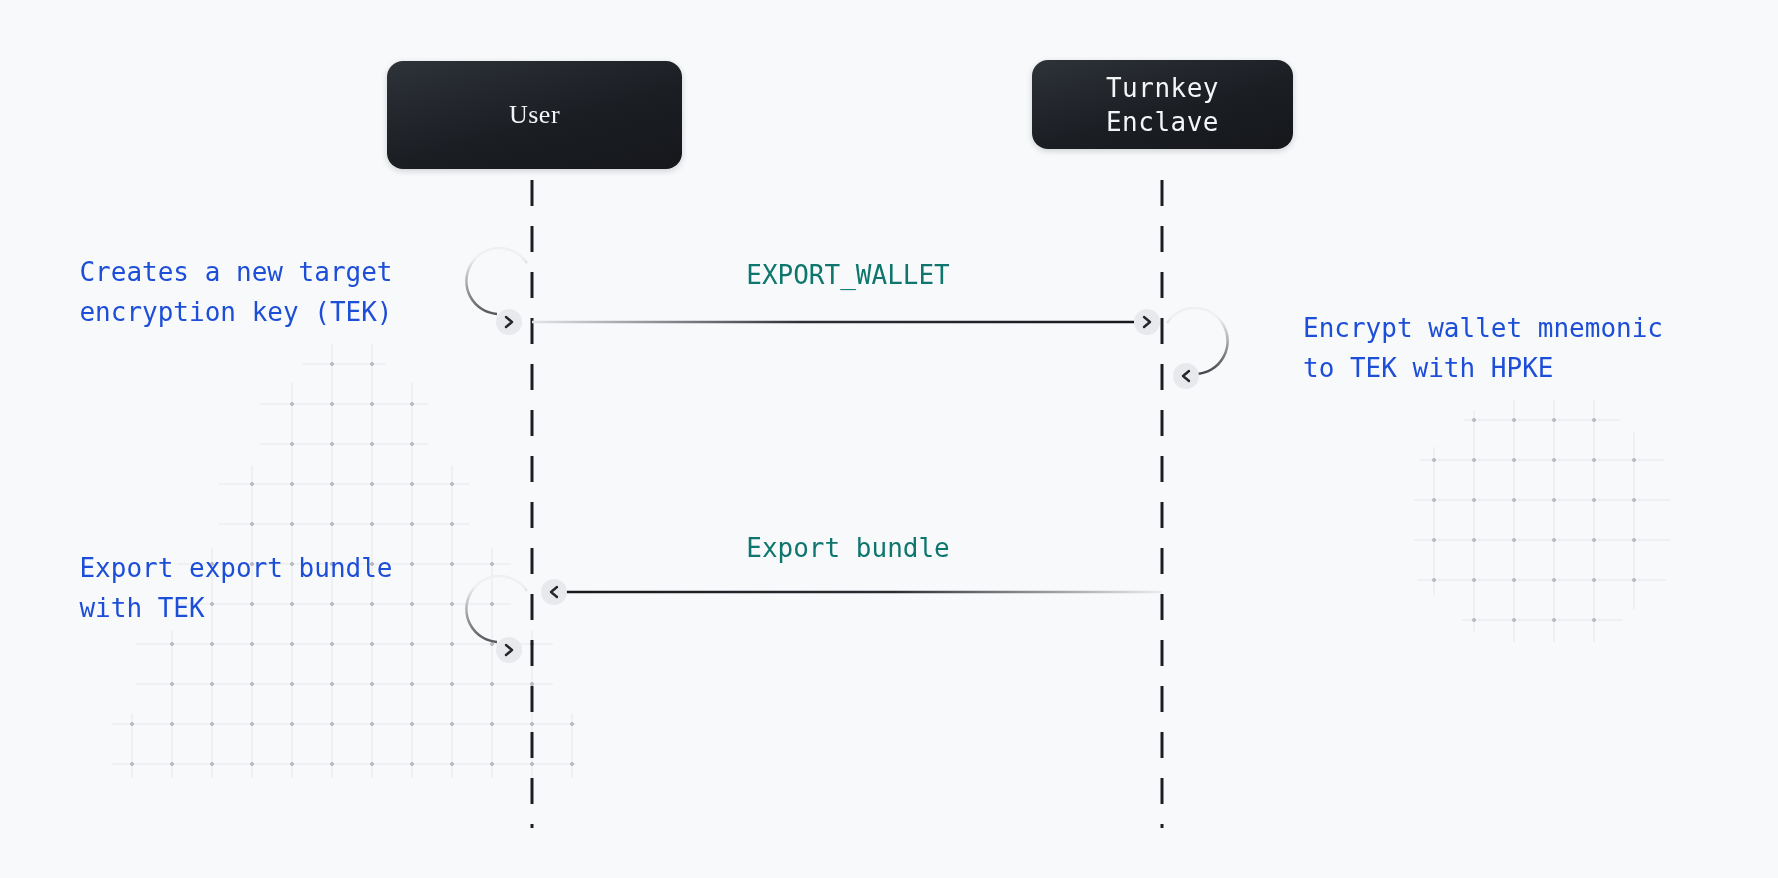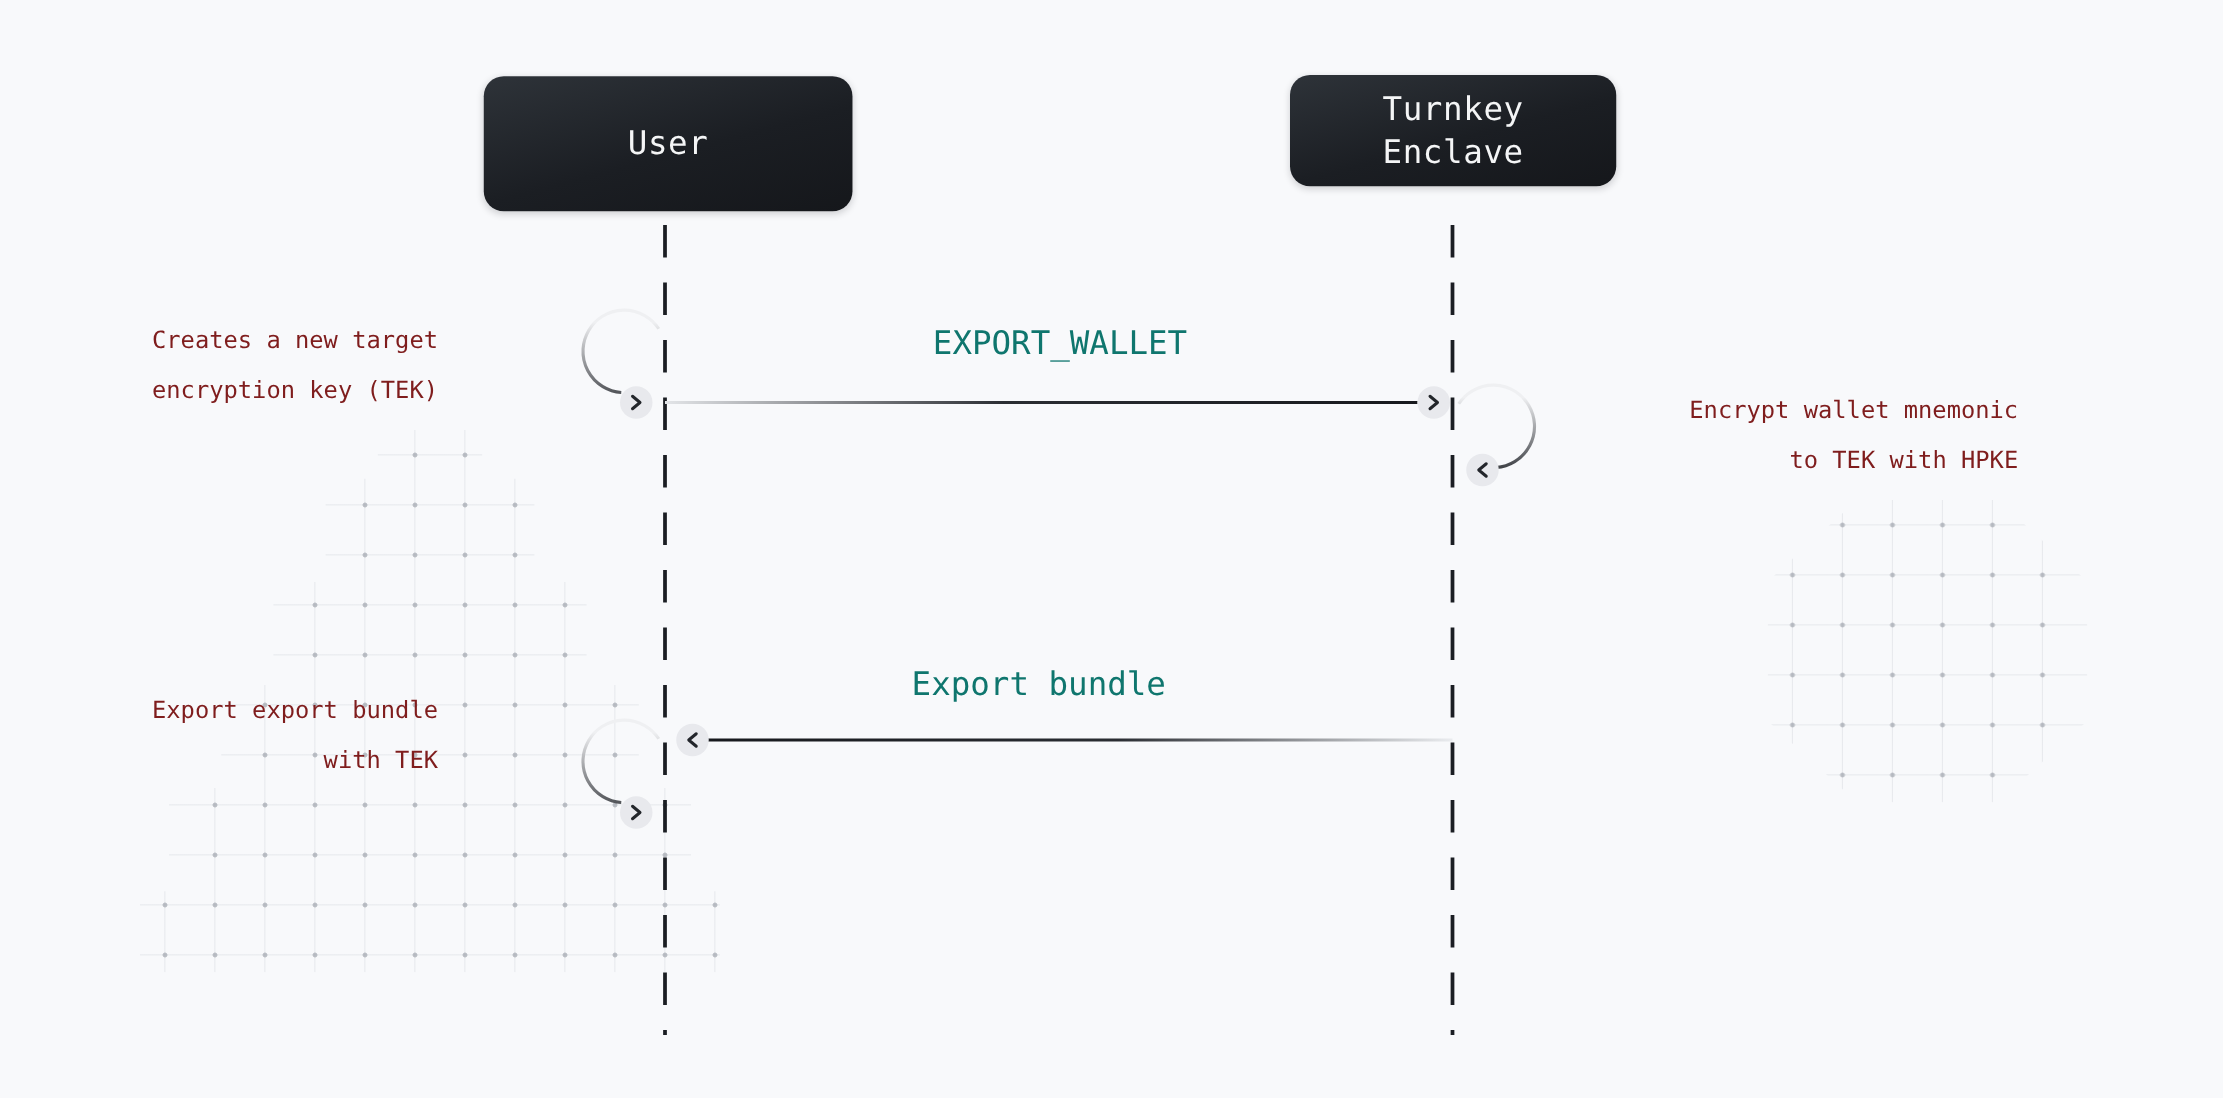--- a/index.html
+++ b/index.html
@@ -16,43 +16,43 @@
     position:absolute;
     background:linear-gradient(165deg,#2e3339 0%,#1b1e23 55%,#15171b 100%);
     color:#f4f5f6;
     border-radius:16px;
     display:flex;align-items:center;justify-content:center;
     text-align:center;
     font-size:26px;line-height:34px;
     letter-spacing:.5px;
     box-shadow:0 2px 6px rgba(20,22,26,.18);
   }
-  .actor-box.user{left:387px;top:61px;width:295px;height:108px;}
+  .actor-box.user{left:387px;top:61px;width:295px;height:108px;font-family:Liberation Serif, serif;}
   .actor-box.enclave{left:1032px;top:60px;width:261px;height:89px;padding:0 18px;box-sizing:border-box;}
 
   
   .note{
     position:absolute;
-    color:#7f1d1d;
-    font-size:19px;line-height:40px;
-    text-align:right;
+    color:#1d4ed8;
+    font-size:26px;line-height:40px;
+    text-align:left;
     white-space:pre-line;
     display:flex;align-items:center;justify-content:center;
   }
   .note.n1{left:36px;top:250px;width:400px;height:84px;}
   .note.n2{left:1283px;top:306px;width:400px;height:84px;}
   .note.n3{left:36px;top:546px;width:400px;height:84px;}
   .msg-label{
     position:absolute;
     color:#0f766e;
     font-size:26px;line-height:40px;
     text-align:center;
   }
   .msg-label.m1{left:648px;top:255px;width:400px;}
-  .msg-label.m2{left:631px;top:528px;width:400px;}
+  .msg-label.m2{left:648px;top:528px;width:400px;}
 
   
   .dots{
     position:absolute;
     background-image:
       radial-gradient(circle 2.2px at 20px 20px, rgba(150,155,164,.60) 1.6px, transparent 2.3px),
       linear-gradient(to right, rgba(193,198,206,.33) 1px, transparent 1px),
       linear-gradient(to bottom, rgba(193,198,206,.33) 1px, transparent 1px);
     background-size:40px 40px,40px 40px,40px 40px;
     background-position:0 0,19.5px 0,0 19.5px;

